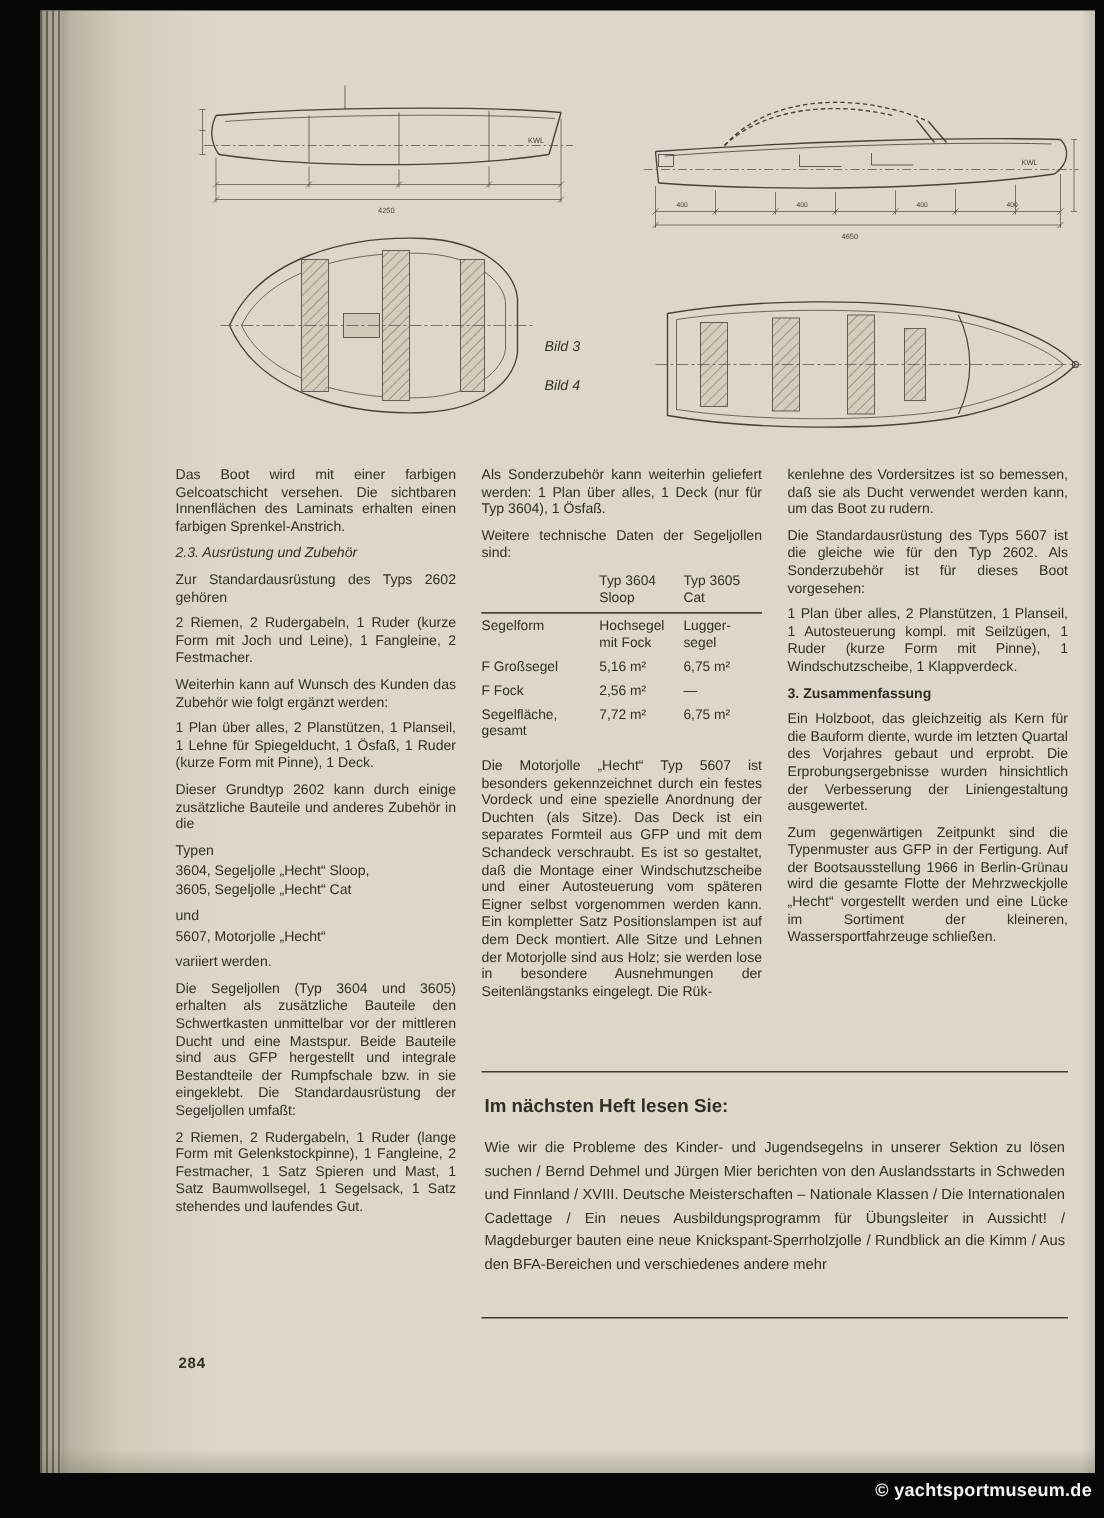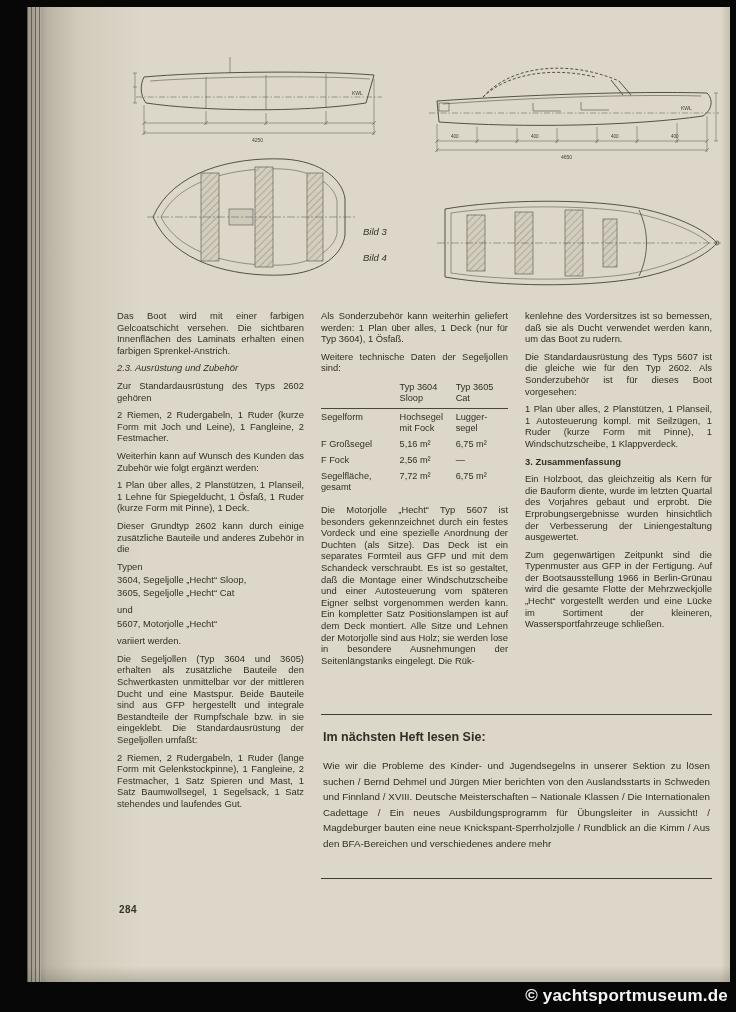--- a/index.html
+++ b/index.html
@@ -76,21 +76,21 @@
   }
   .next-issue .ni-title { font-weight: bold; font-size: 12.5px; margin: 0 0 14px; }
   .next-issue .ni-body { font-size: 9.8px; line-height: 15.5px; text-align: justify; }
 
   .pagenum {
     position: absolute; left: 92px; top: 897px;
     font-weight: bold; font-size: 10px; letter-spacing: .5px; z-index: 2;
   }
   .watermark {
     position: absolute; right: 8px; top: 986px;
-    color: #f4f4f2; font-weight: bold; font-size: 17px;
+    color: #f4f4f2; font-weight: bold; font-size: 12px;
     letter-spacing: .2px; z-index: 10;
   }
   .drawing-text { font-size: 5px; fill: #45413a; }
 </style>
 </head>
 <body>
 
 <div class="page">
   <div class="edge-lines"></div>
 

